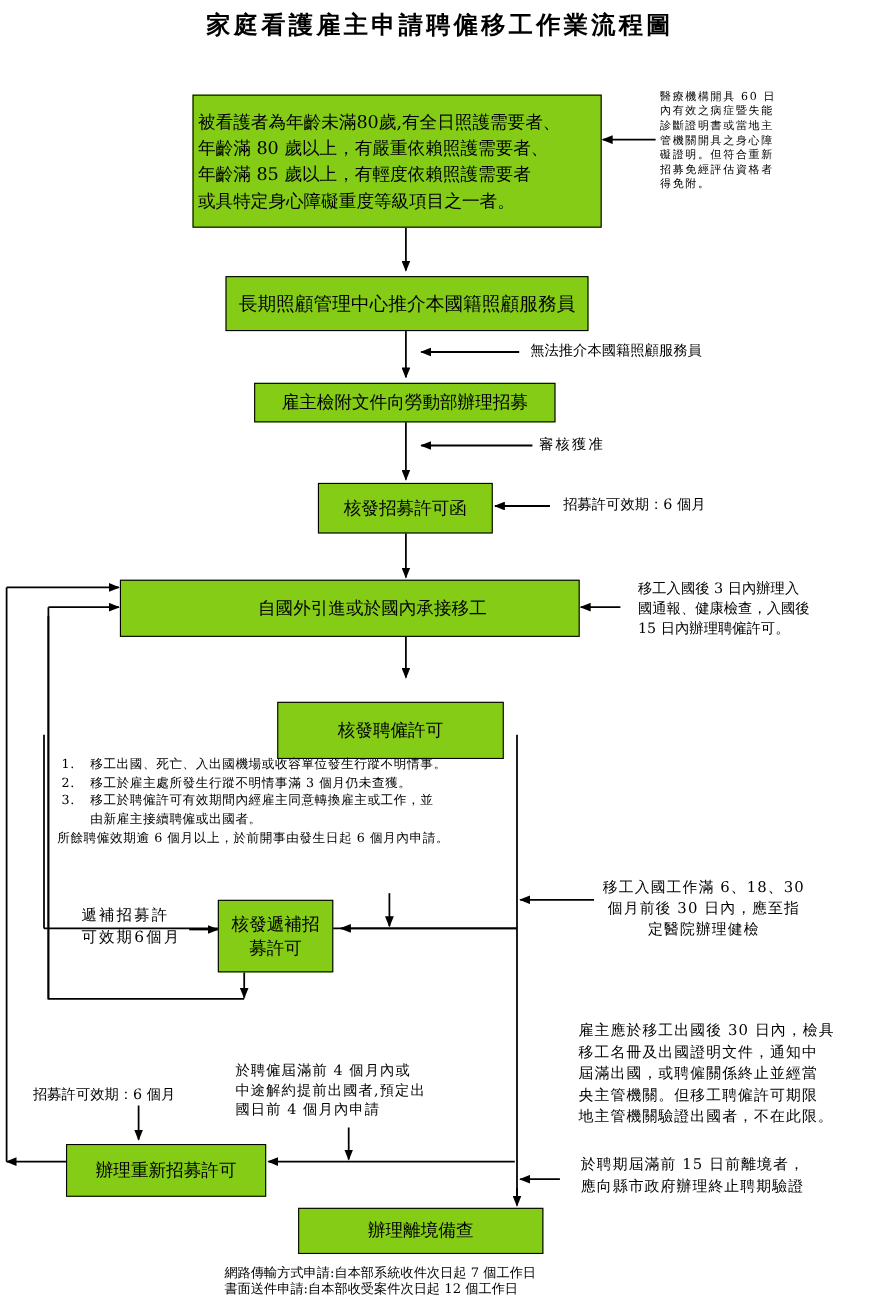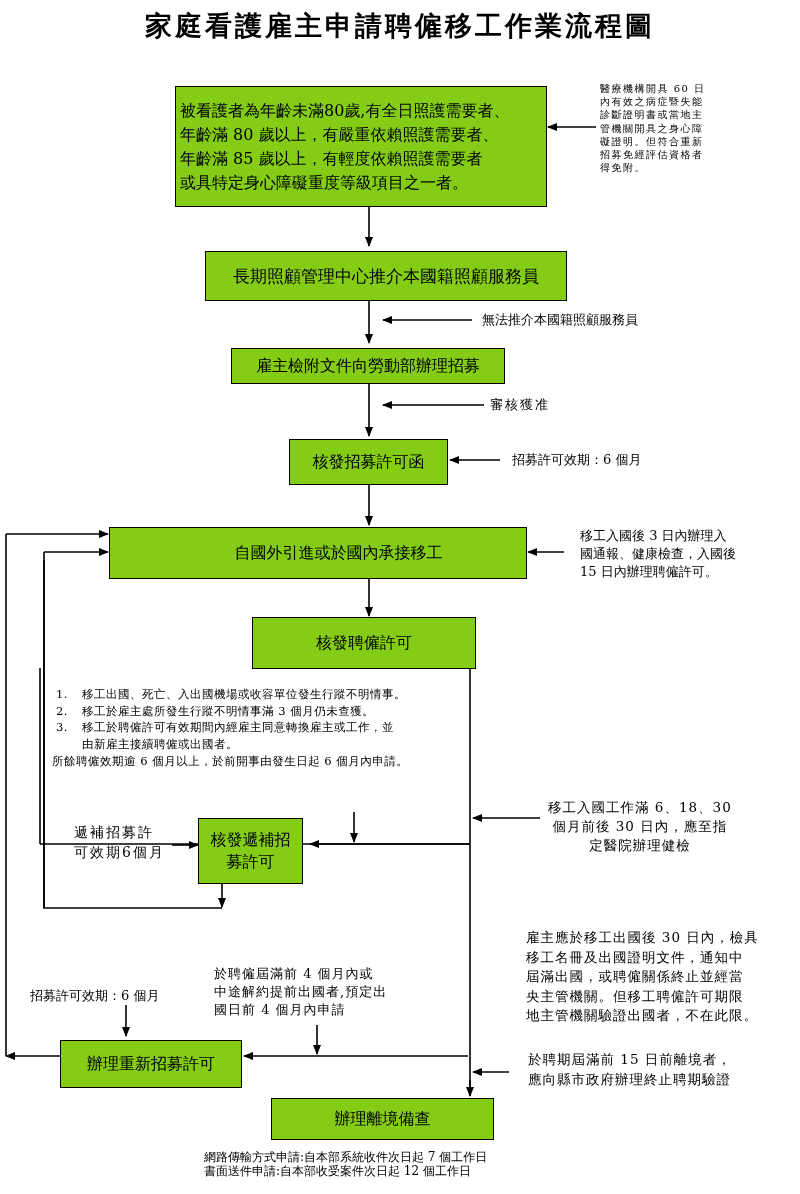--- a/index.html
+++ b/index.html
@@ -1,19 +1,19 @@
 <!DOCTYPE html>
 <html><head>
 <meta charset="utf-8">
 <style>
   html, body { margin: 0; padding: 0; background: #ffffff; }
   body { width: 800px; height: 1194px; position: relative; overflow: hidden;
          font-family: "DejaVu Serif", "Liberation Serif", serif; color: #000; }
   .abs { position: absolute; }
-  .title { left: 0; width: 800px; top: 8px; text-align: center; font-size: 27px; font-weight: bold;
+  .title { left: 0; width: 800px; top: 8px; text-align: center; font-size: 22px; font-weight: bold;
            letter-spacing: 3px; font-family: "DejaVu Serif", serif; }
   .box { position: absolute; border: 1.5px solid #000; background: #84cc16; box-sizing: border-box;
          display: flex; align-items: center; justify-content: center; text-align: center; }
   .box span { display: block; }
   .txt { position: absolute; line-height: 1.3; }
   .lines { position: absolute; left: 0; top: 0; width: 800px; height: 1194px; pointer-events: none; }
   .multi span { display: block; }
 </style>
 </head>
 <body>
@@ -67,37 +67,37 @@
 
 <div class="box multi" style="left:175px; top:86px; width:372px; height:121px; justify-content:flex-start; text-align:left; padding-left:4px; font-size:16px; line-height:1.5;">
   <div>
     <span>被看護者為年齡未滿80歲,有全日照護需要者、</span>
     <span>年齡滿 80 歲以上，有嚴重依賴照護需要者、</span>
     <span>年齡滿 85 歲以上，有輕度依賴照護需要者</span>
     <span>或具特定身心障礙重度等級項目之一者。</span>
   </div>
 </div>
 
-<div class="box" style="left:205px; top:251px; width:362px; height:50px; font-size:17px;">
+<div class="box" style="left:205px; top:251px; width:330px; height:50px; font-size:17px;">
   <span>長期照顧管理中心推介本國籍照顧服務員</span>
 </div>
 
 <div class="box" style="left:231px; top:348px; width:274px; height:36px; font-size:16px;">
   <span>雇主檢附文件向勞動部辦理招募</span>
 </div>
 
 <div class="box" style="left:289px; top:439px; width:159px; height:46px; font-size:16px;">
   <span>核發招募許可函</span>
 </div>
 
 <div class="box" style="left:109px; top:527px; width:418px; height:52px; font-size:16px;padding-left:41px;">
   <span>自國外引進或於國內承接移工</span>
 </div>
 
-<div class="box" style="left:252px; top:617px; width:224px; height:52px; font-size:16px;">
+<div class="box" style="left:252px; top:638px; width:206px; height:52px; font-size:16px;">
   <span>核發聘僱許可</span>
 </div>
 
 <div class="box multi" style="left:198px; top:818px; width:105px; height:66px; font-size:16px; line-height:1.35;">
   <div>
     <span>核發遞補招</span>
     <span>募許可</span>
   </div>
 </div>
 

